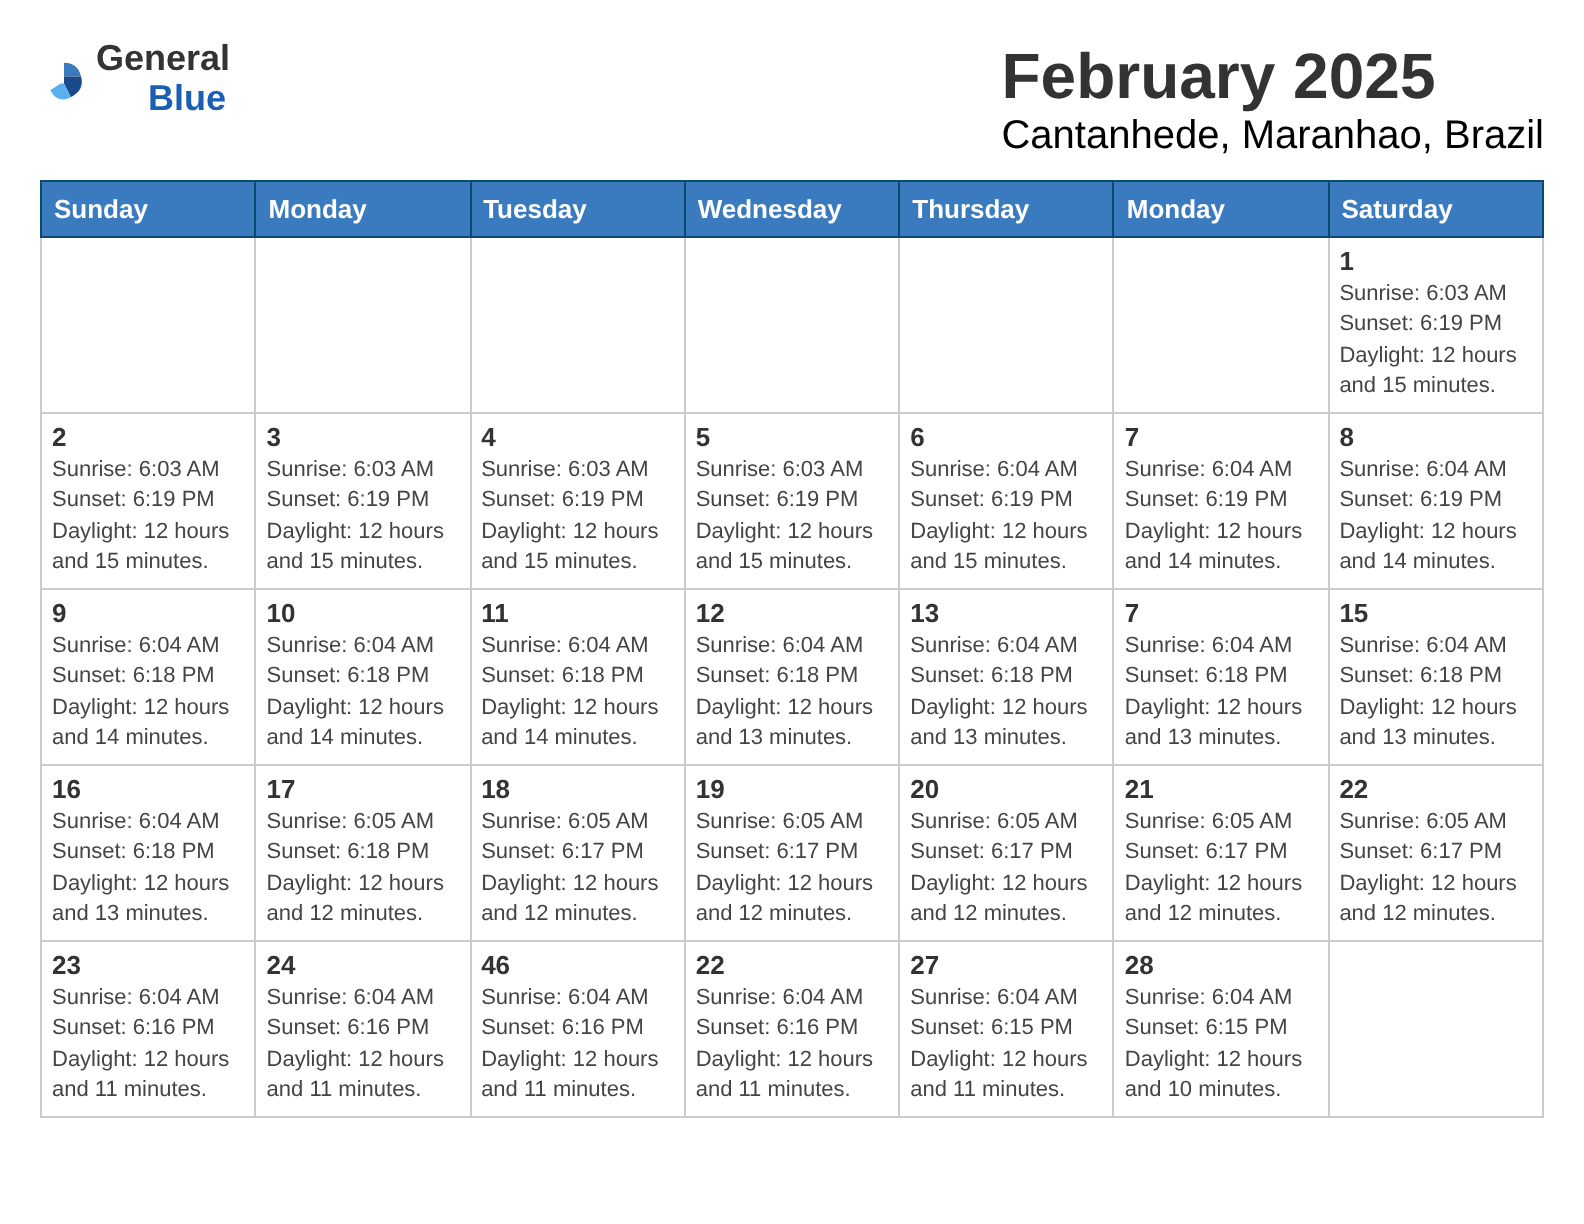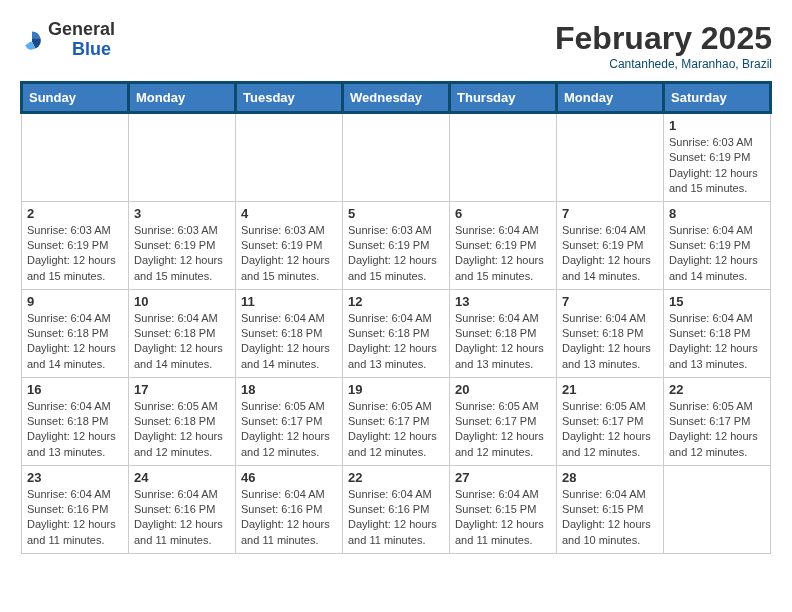--- a/index.html
+++ b/index.html
@@ -13,56 +13,57 @@
     .header-area {
       display: flex;
       justify-content: space-between;
       align-items: flex-start;
       margin-bottom: 10px;
     }
     .logo {
       display: flex;
       align-items: center;
       gap: 4px;
+      text-align: center;
     }
     .logo-text {
       font-size: 18px;
       font-weight: bold;
       line-height: 1.1;
     }
     .logo-general { color: #333; }
     .logo-blue { color: #1a5fb4; margin-left: 24px; }
     .logo-icon {
       width: 24px;
       height: 24px;
     }
     .title-area {
-      text-align: right;
+      text-align: left;
     }
     .calendar-title {
       font-size: 32px;
       font-weight: bold;
       color: #333;
     }
     .calendar-subtitle {
-      font-size: 12px;
-      color: #0c4a6e;
+      font-size: 20px;
+      color: #000000;
     }
     .calendar {
       width: 100%;
       border-collapse: collapse;
       border: 1px solid #ccc;
     }
     .calendar th {
       background-color: #3a7abf;
       color: #fff;
       text-align: left;
       padding: 6px 6px;
       font-size: 13px;
-      border: 3px solid #0c4a6e;
+      border: 1px solid #0c4a6e;
     }
     .calendar td {
       vertical-align: top;
       padding: 4px 5px;
       border: 1px solid #ccc;
       width: calc(100% / 7);
       height: 88px;
       font-size: 11px;
       color: #333;
       background: #fff;

